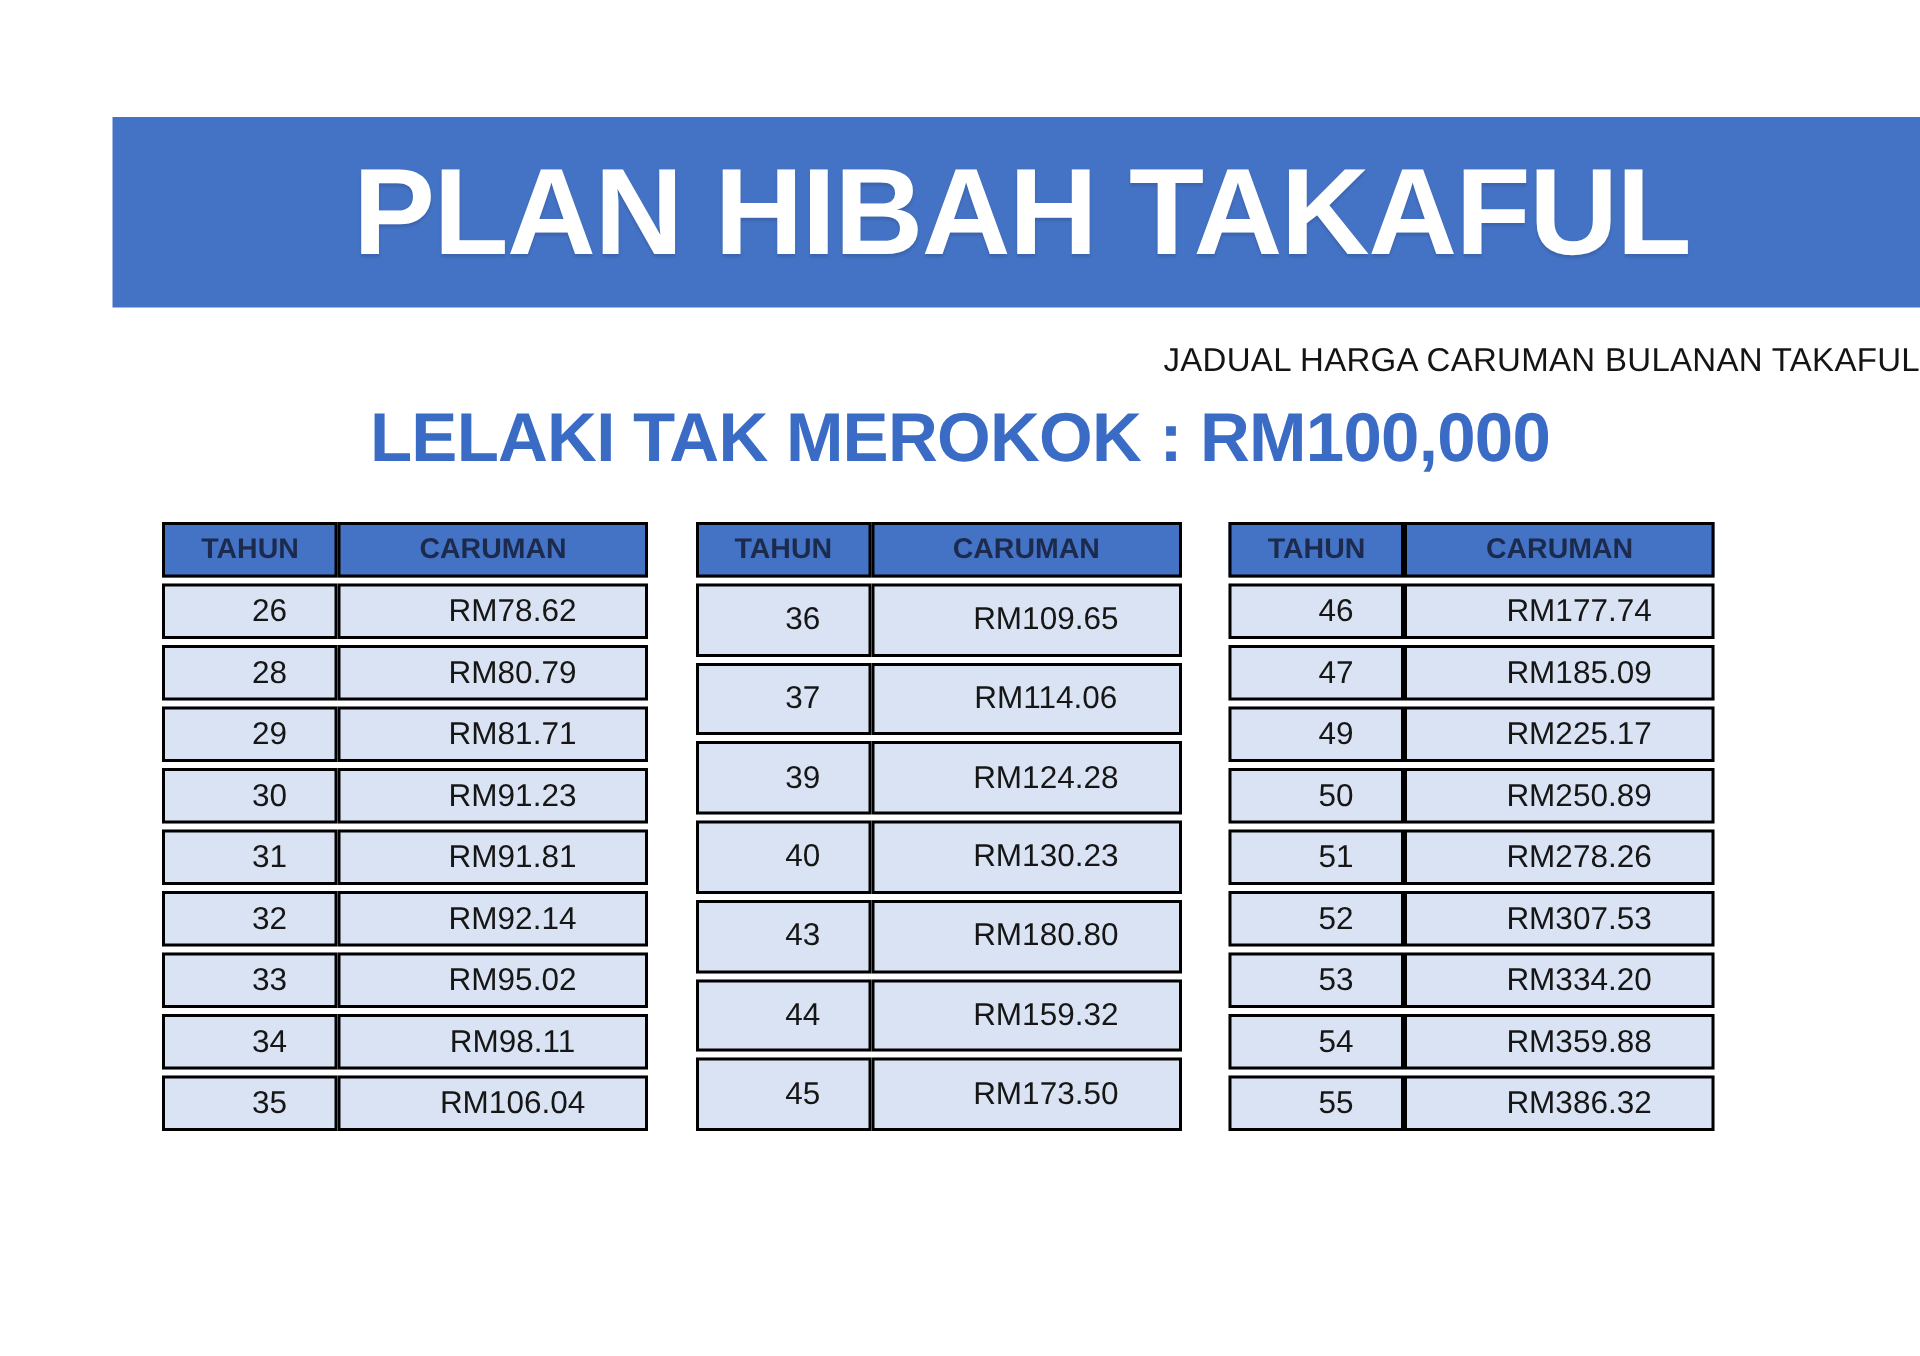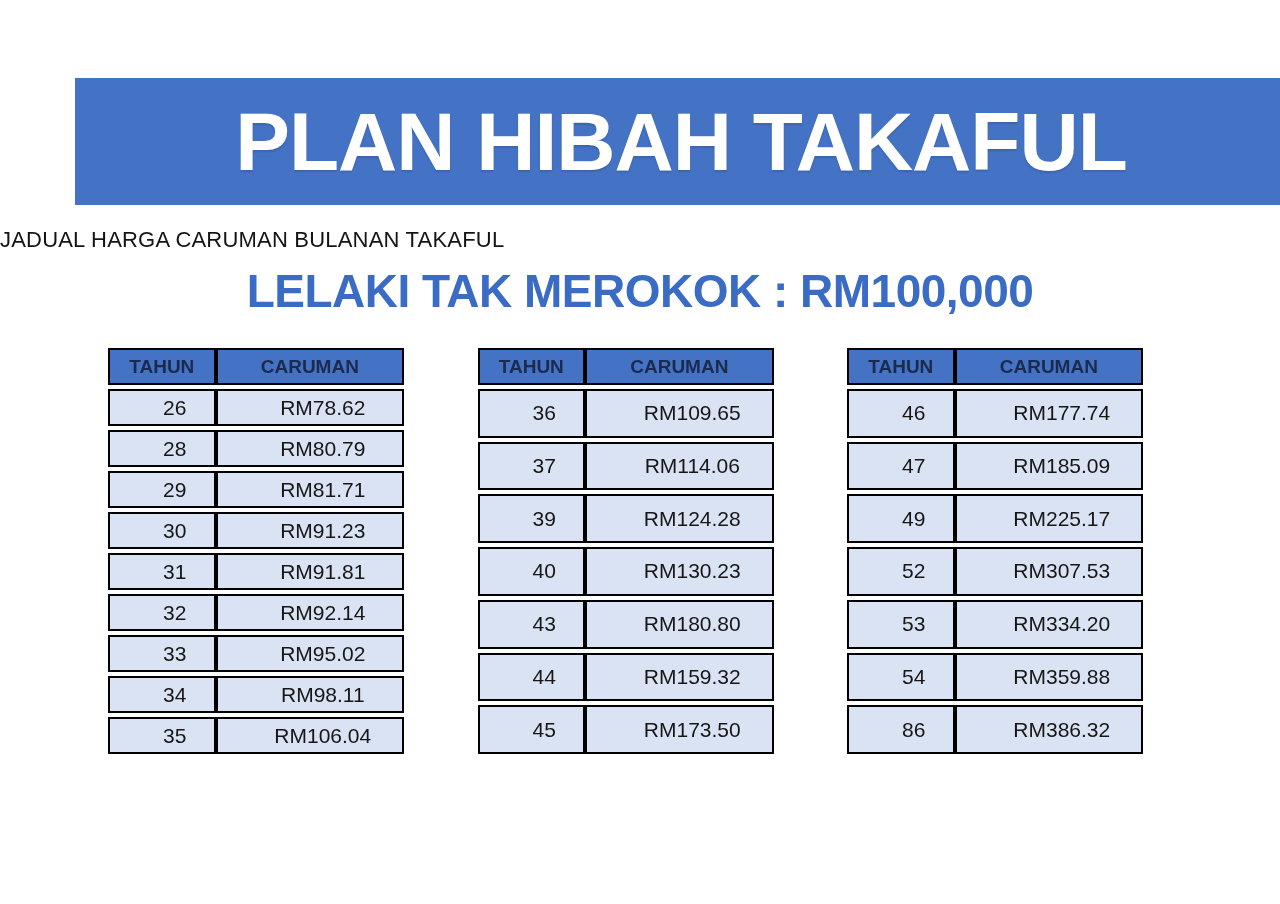--- a/index.html
+++ b/index.html
@@ -34,21 +34,21 @@
     letter-spacing: -1px;
     white-space: nowrap;
     text-shadow: 0 2px 2px rgba(0,0,0,0.12);
   }
   .subtitle {
     position: absolute;
     top: 227px;
     left: 0;
     width: 100%;
     margin: 0;
-    text-align: left;
+    text-align: right;
     font-size: 22px;
     color: #141414;
     letter-spacing: 0.2px;
   }
   .heading {
     position: absolute;
     top: 264px;
     left: 0;
     width: 100%;
     margin: 0;
@@ -60,21 +60,21 @@
   }
   .tables {
     position: absolute;
     left: 108px;
     top: 348px;
     width: 1035px;
     display: flex;
     justify-content: space-between;
   }
   table.price-table {
-    width: 296px;
+    width: 324px;
     border-collapse: separate;
     border-spacing: 0 4px;
     margin-top: -4px;
     table-layout: fixed;
   }
   table.price-table th,
   table.price-table td {
     border: 2px solid var(--border, #000000);
     text-align: center;
     vertical-align: middle;
@@ -210,31 +210,39 @@
           </tr>
           <tr>
             <td>47</td>
             <td>RM185.09</td>
           </tr>
           <tr>
             <td>49</td>
             <td>RM225.17</td>
           </tr>
           <tr>
+            <td>50</td>
+            <td>RM250.89</td>
+          </tr>
+          <tr>
+            <td>51</td>
+            <td>RM278.26</td>
+          </tr>
+          <tr>
             <td>52</td>
             <td>RM307.53</td>
           </tr>
           <tr>
             <td>53</td>
             <td>RM334.20</td>
           </tr>
           <tr>
             <td>54</td>
             <td>RM359.88</td>
           </tr>
           <tr>
-            <td>86</td>
+            <td>55</td>
             <td>RM386.32</td>
           </tr>
         </tbody>
       </table>
   </div>
 </div>
 
 </body></html>

